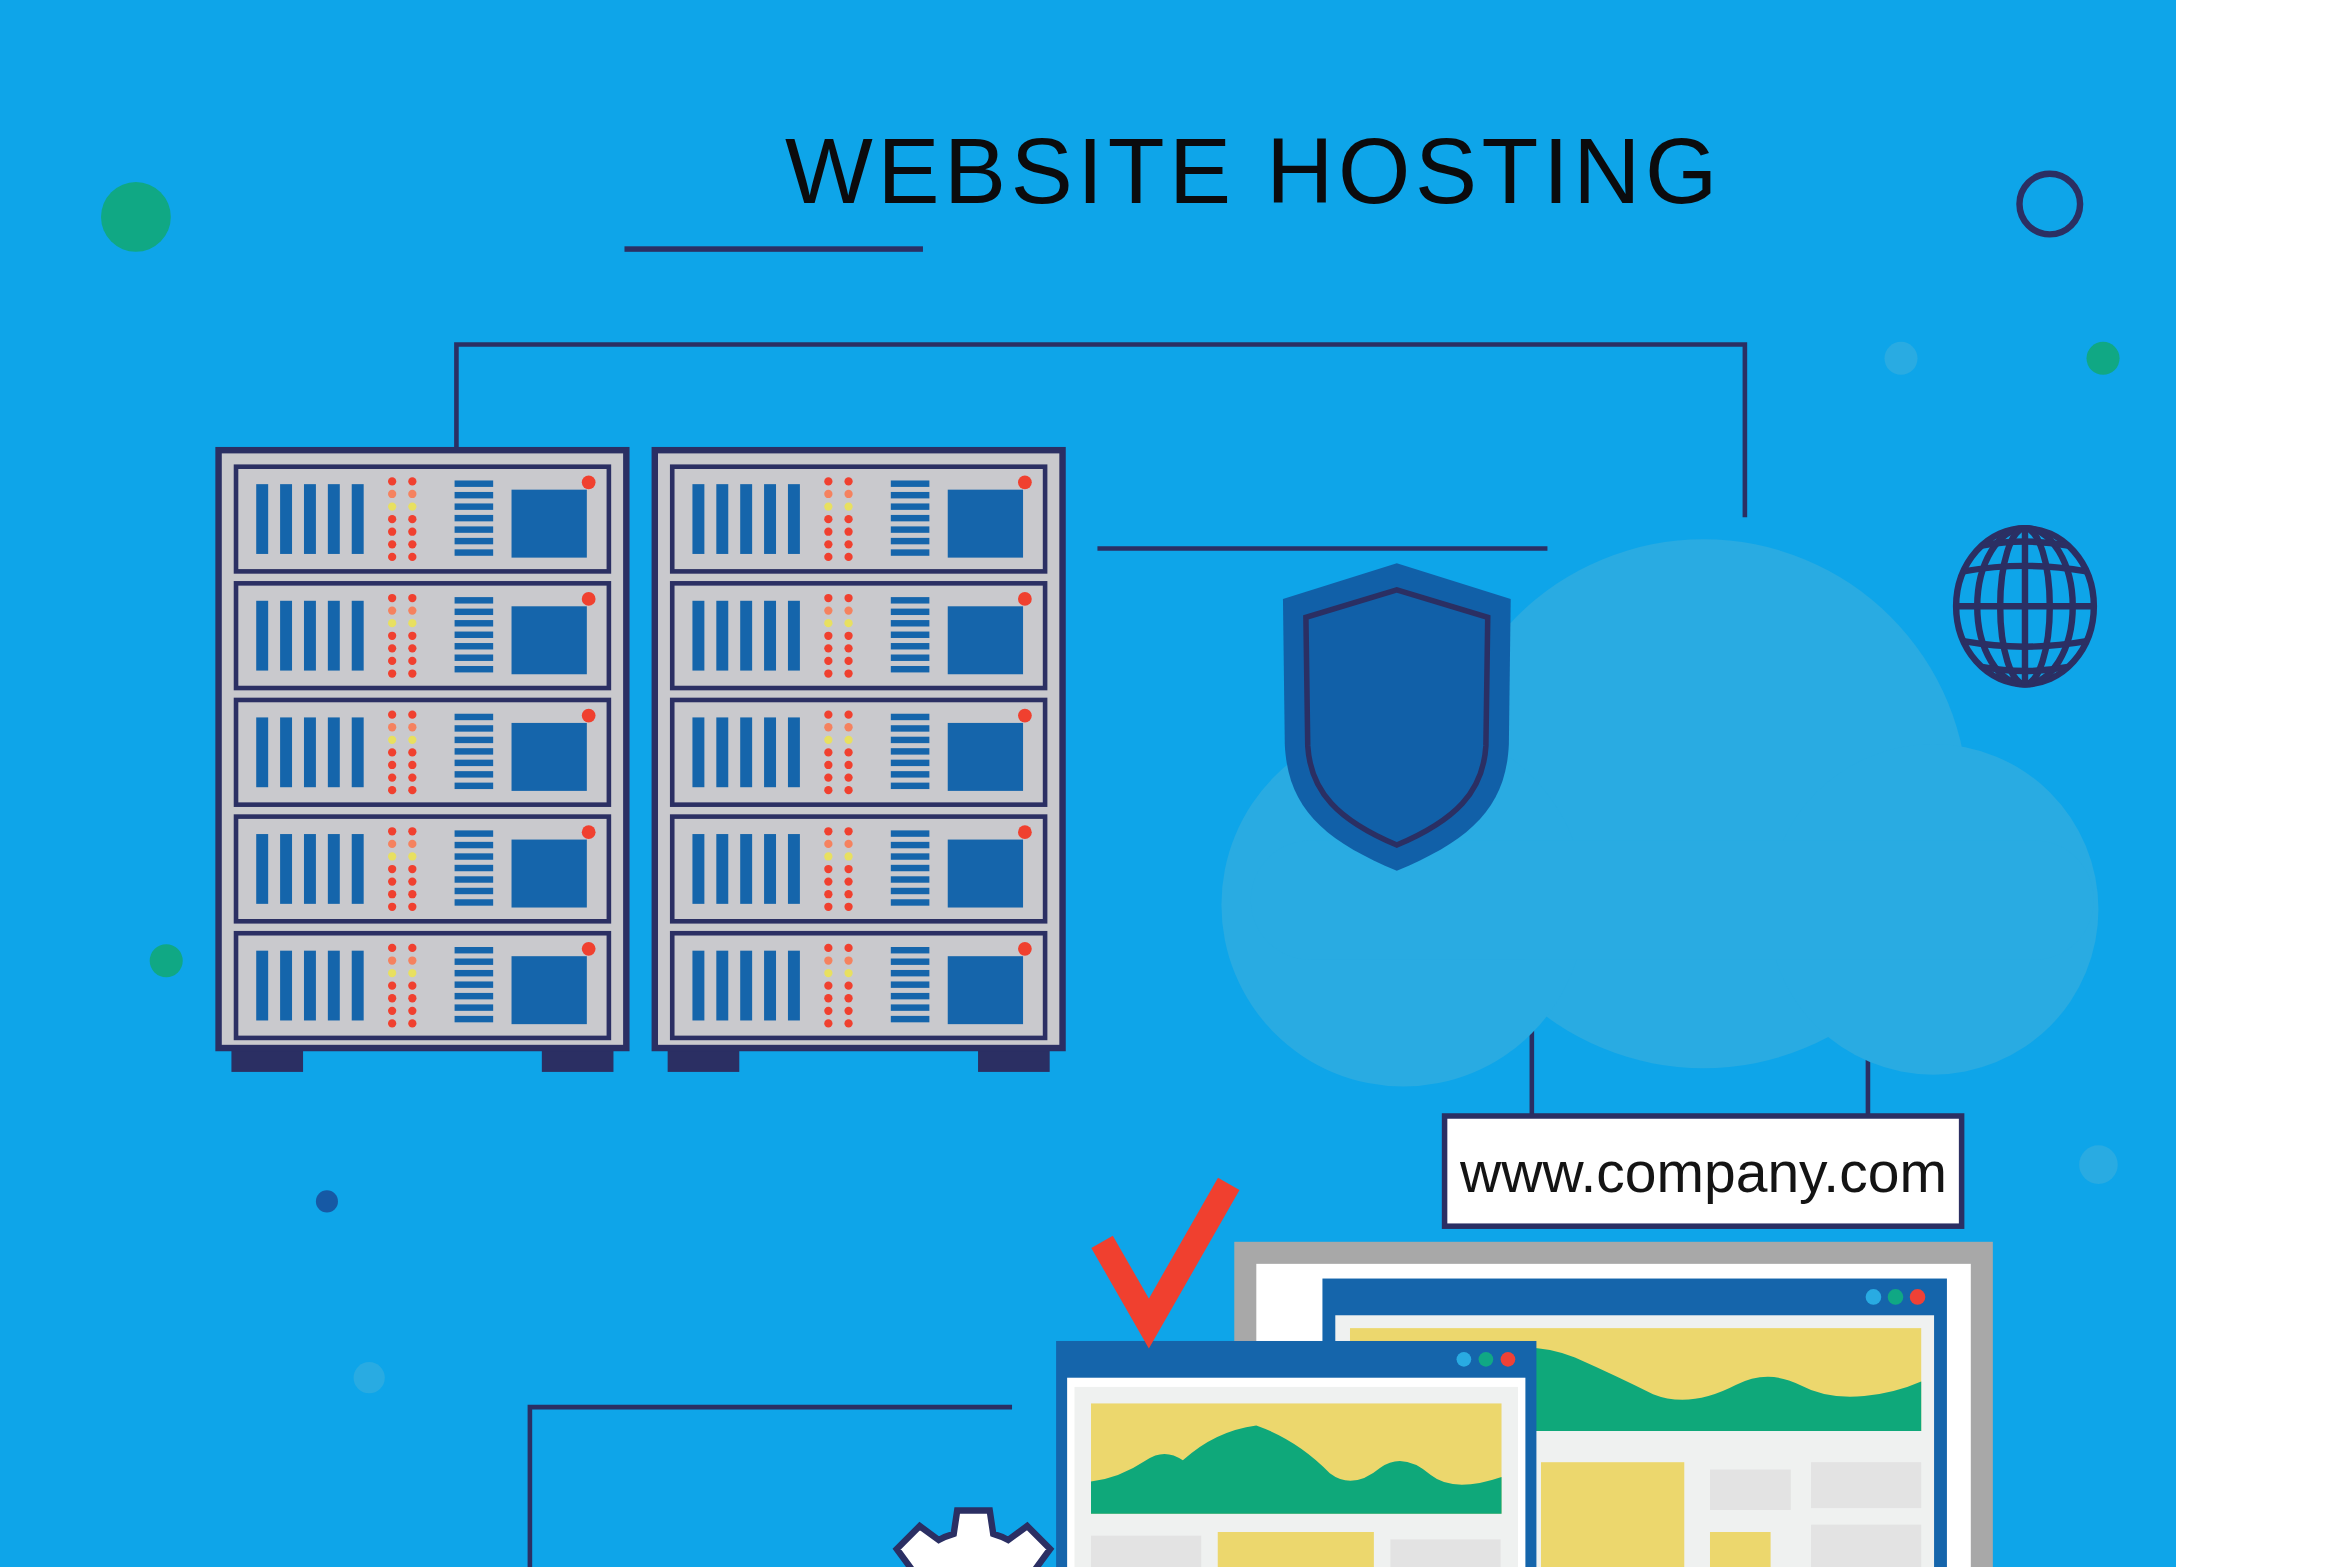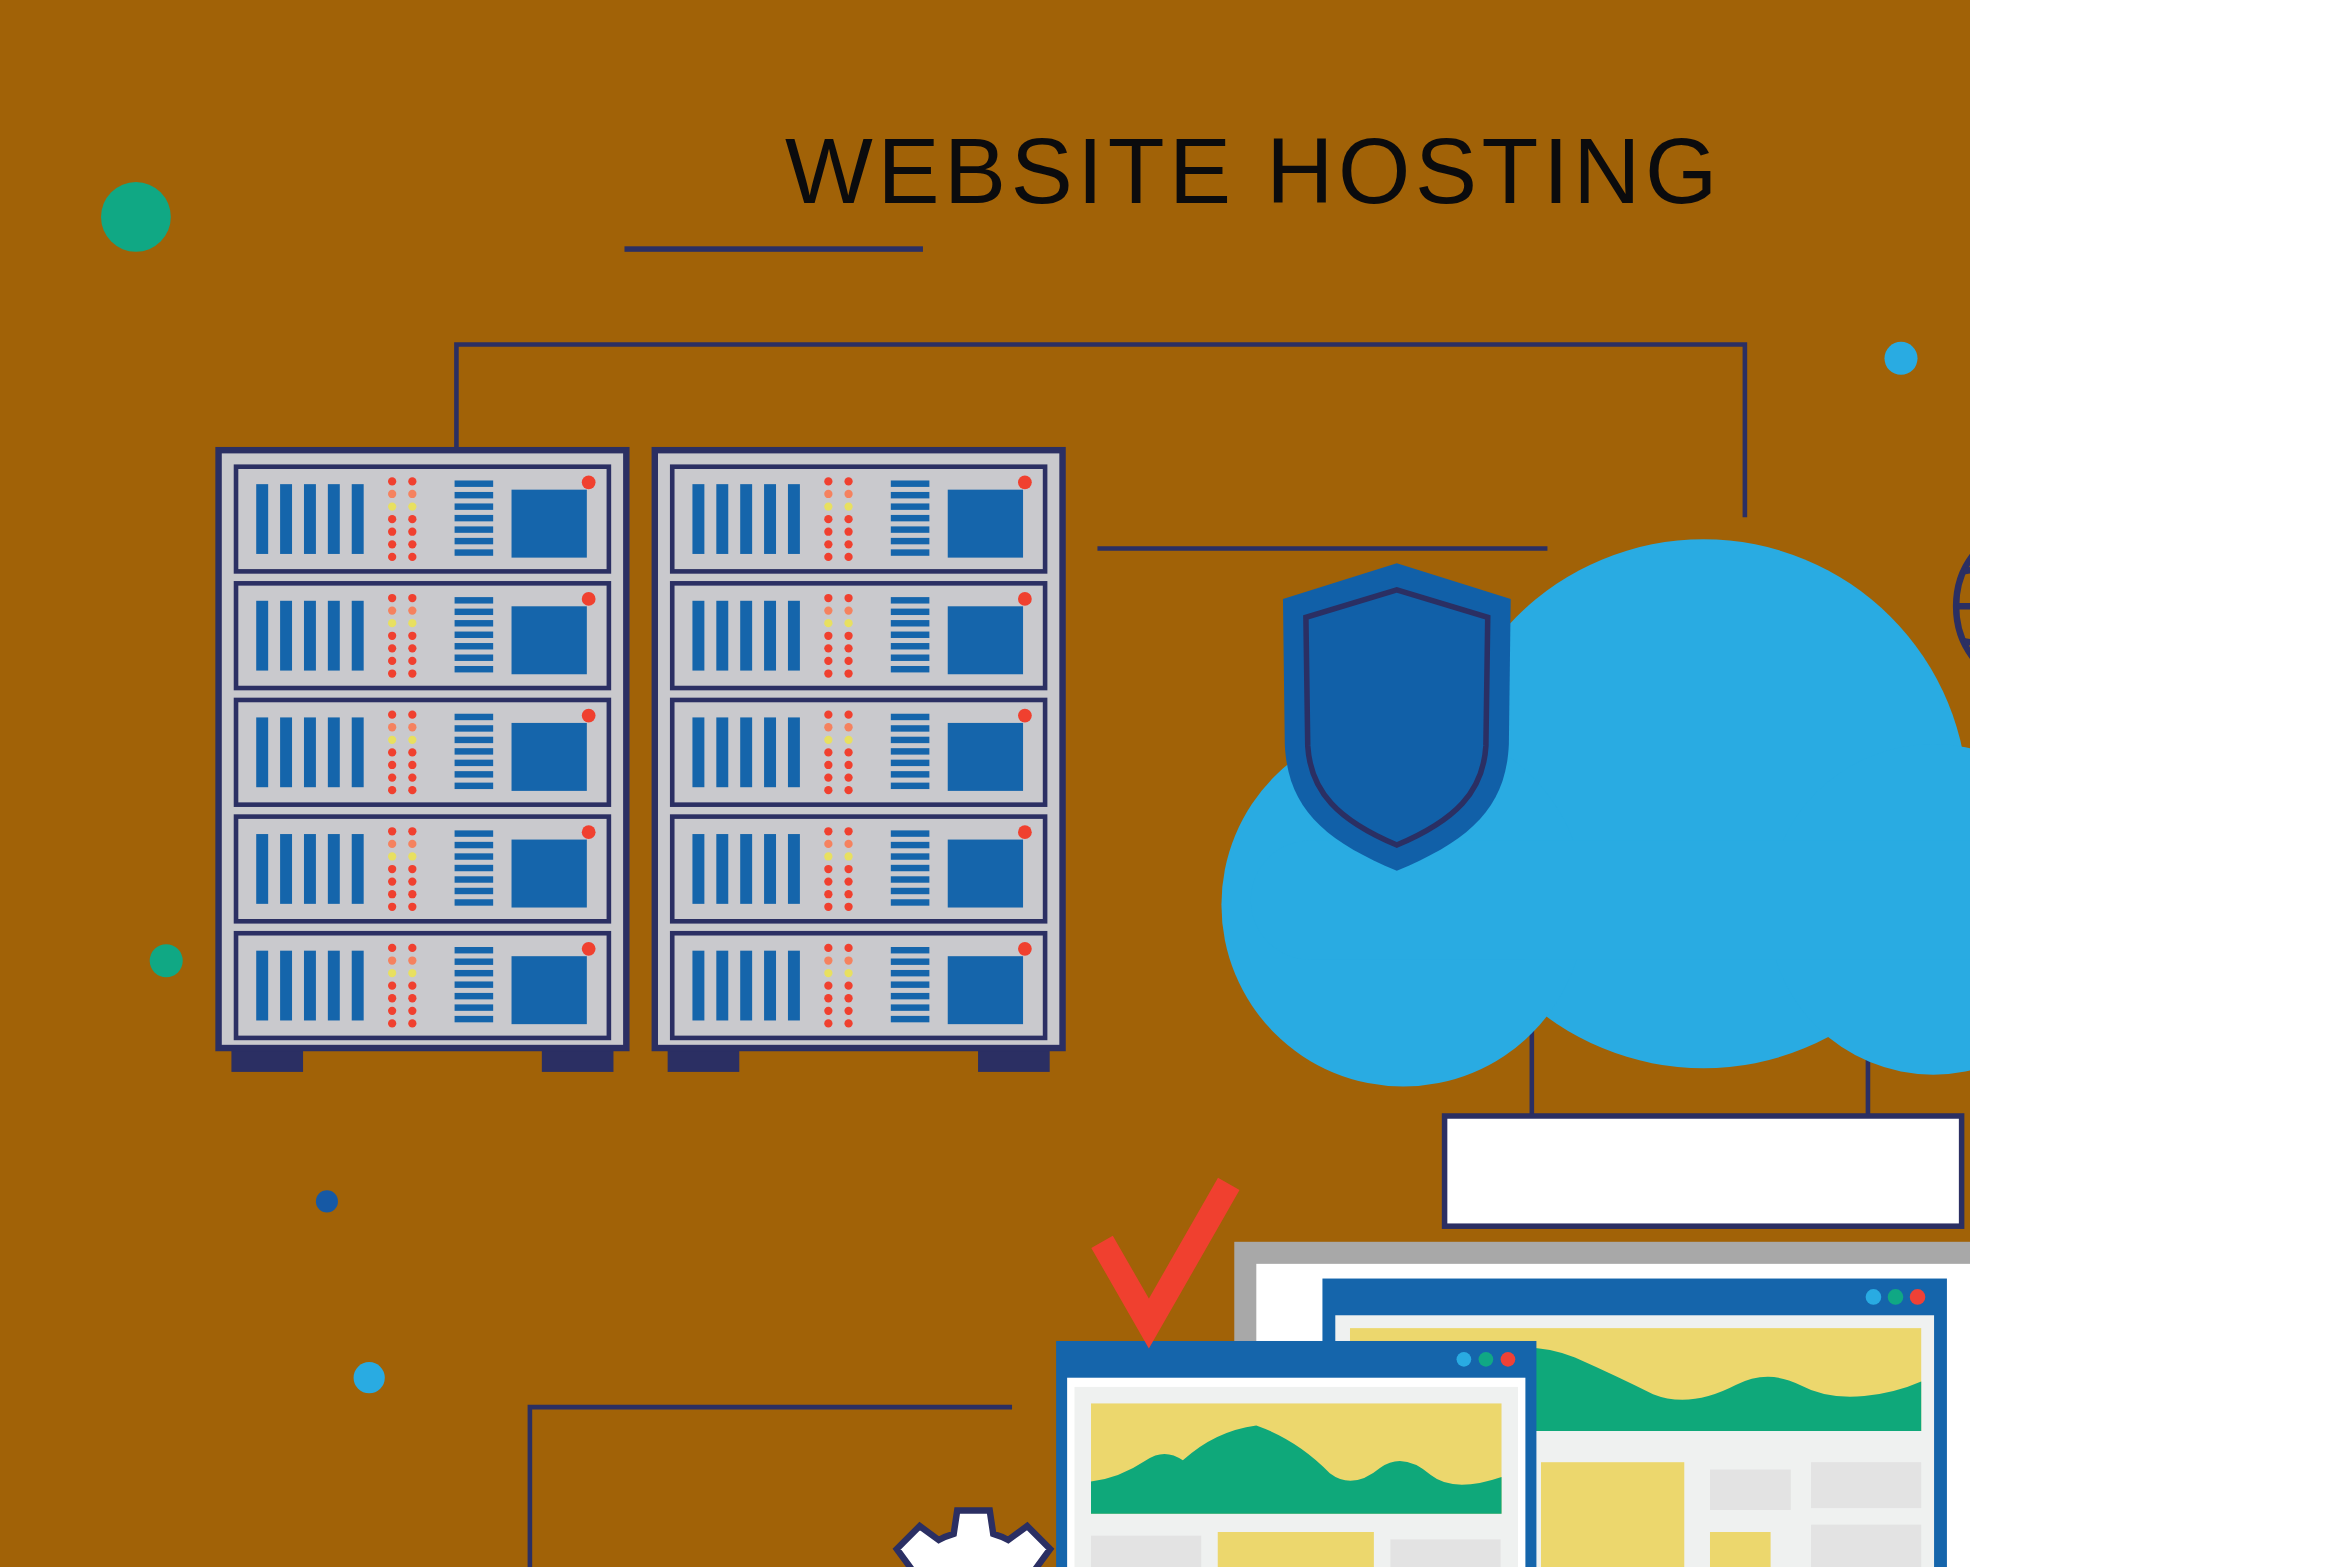--- a/index.html
+++ b/index.html
@@ -1,16 +1,16 @@
 <!DOCTYPE html>
 <html style="font-size:14.7px"><head>
 <meta charset="utf-8">
 <style>
   html,body{margin:0;padding:0;background:#ffffff;}
-  #canvas{position:relative;width:1970px;height:1568px;background:#a16207;overflow:hidden;
+  #canvas{position:relative;width:2176px;height:1568px;background:#0ea5e9;overflow:hidden;
           font-family:"Liberation Sans", sans-serif;}
   #scene{position:absolute;left:0;top:0;}
   .title{position:absolute;left:785px;top:118px;width:927px;text-align:center;
          font-size:93px;letter-spacing:4.6px;font-weight:400;color:#0b0b0d;white-space:nowrap;}
   .domain-text{position:absolute;left:1445px;top:1116px;width:517px;height:110px;line-height:112px;
          text-align:center;font-size:57px;color:#141414;white-space:nowrap;}
 </style>
 </head>
 <body>
 
@@ -154,15 +154,16 @@
       <circle cx="2290" cy="390" r="18" fill="#10a884"></circle>
       <circle cx="181" cy="1046" r="18" fill="#10a884"></circle>
       <circle cx="356" cy="1308" r="12" fill="#1659a5"></circle>
       <circle cx="402" cy="1500" r="17" fill="#29abe2"></circle>
       <circle cx="2285" cy="1268" r="21" fill="#29abe2"></circle>
       <circle cx="2487" cy="1660" r="32" fill="none" stroke="#2b2f63" stroke-width="7"></circle>
     </g>
   </svg>
 
   <div class="title">WEBSITE HOSTING</div>
+  <div class="domain-text">www.company.com</div>
 
 </div>
 
 
 </body></html>

